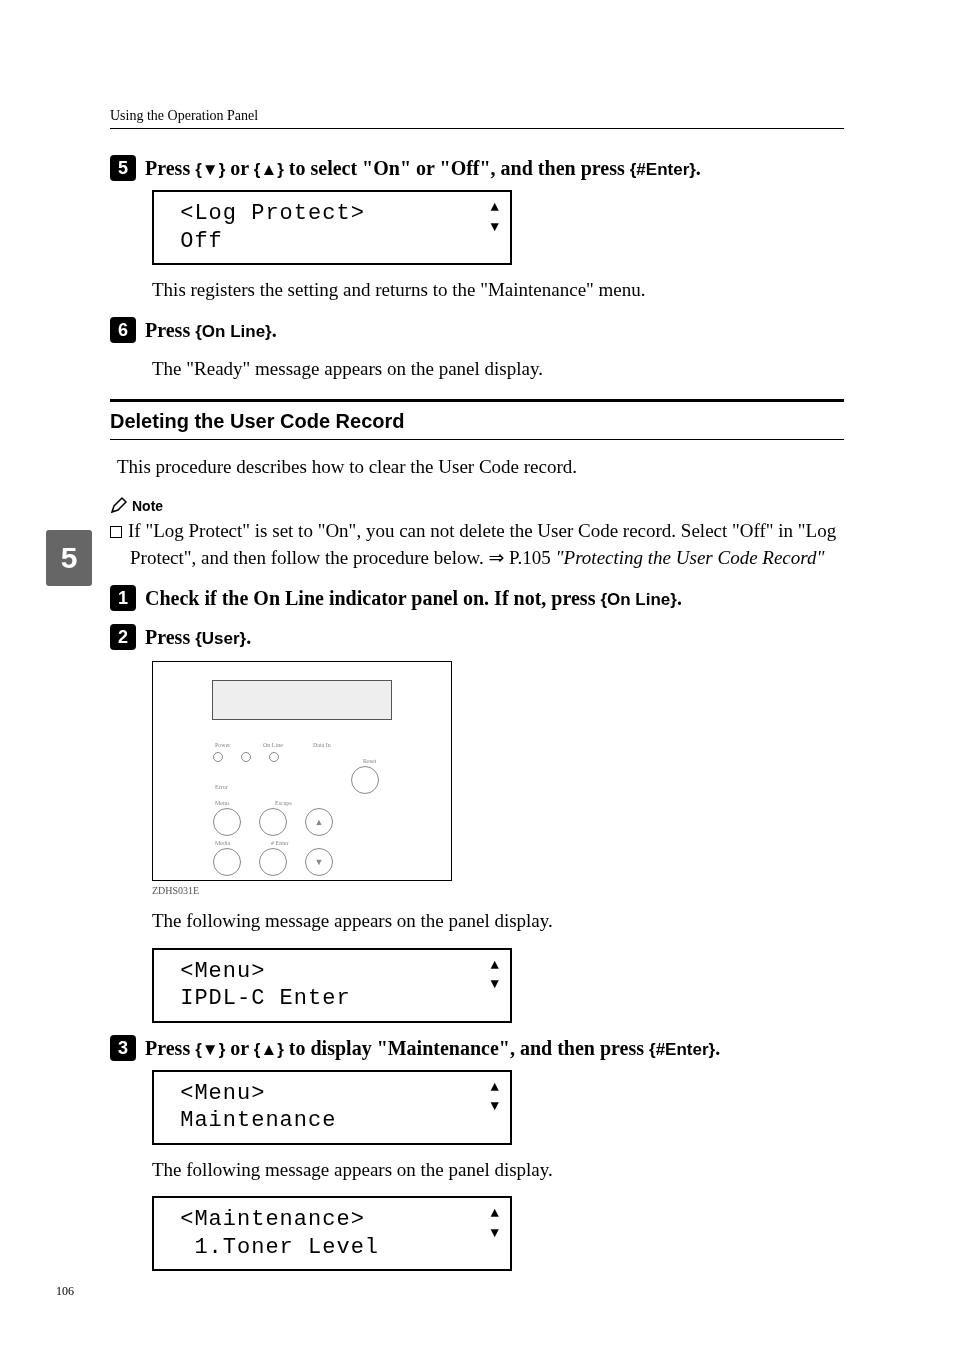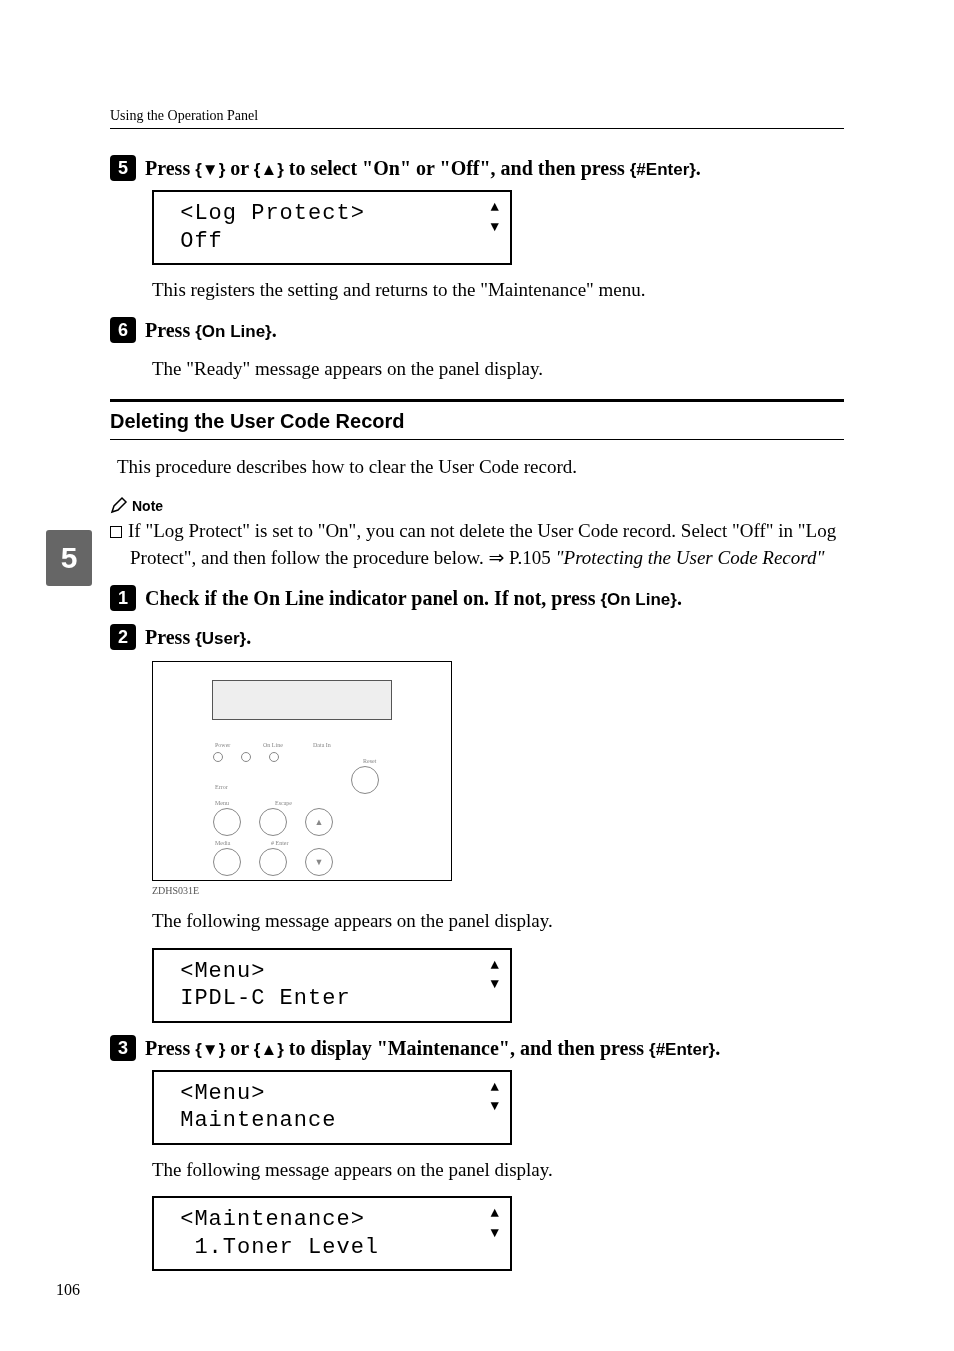--- a/index.html
+++ b/index.html
@@ -20,21 +20,21 @@
   .note-list { font-size: 19px; margin: 0 0 14px 0; line-height: 1.4; padding-left: 20px; text-indent: -20px; }
   .italic { font-style: italic; }
   .bullet-box { display: inline-block; width: 12px; height: 12px; border: 1.5px solid #000; vertical-align: -1px; margin-right: 6px; }
   .panel-illus { margin: 10px 0 4px 42px; border: 1px solid #000; width: 300px; height: 220px; position: relative; background: #fff; }
   .panel-illus .display { position: absolute; top: 18px; left: 50%; transform: translateX(-50%); width: 180px; height: 40px; border: 1.5px solid #555; background: #eee; }
   .panel-illus .row { position: absolute; display: flex; gap: 18px; }
   .panel-illus .btn { width: 28px; height: 28px; border: 1.5px solid #888; border-radius: 50%; display: flex; align-items: center; justify-content: center; font-size: 9px; color: #888; }
   .panel-illus .lbl { font-size: 6px; color: #888; position: absolute; }
   .illus-code { font-size: 10px; text-align: left; width: 348px; margin: 2px 0 6px 42px; color: #555; }
   .side-tab { position: absolute; left: 46px; top: 530px; width: 46px; height: 56px; background: #666; color: #fff; font-family: Arial, Helvetica, sans-serif; font-weight: bold; font-size: 30px; display: flex; align-items: center; justify-content: center; border-radius: 3px; }
-  .page-num { position: absolute; left: 56px; bottom: 52px; font-size: 16px; }
+  .page-num { position: absolute; left: 56px; bottom: 52px; font-size: 12px; }
 </style>
 </head>
 <body>
 
 <div class="page">
 
   <div class="running-header">Using the Operation Panel</div>
 
   <div class="step">
     <svg class="step-icon" viewBox="0 0 26 26">

